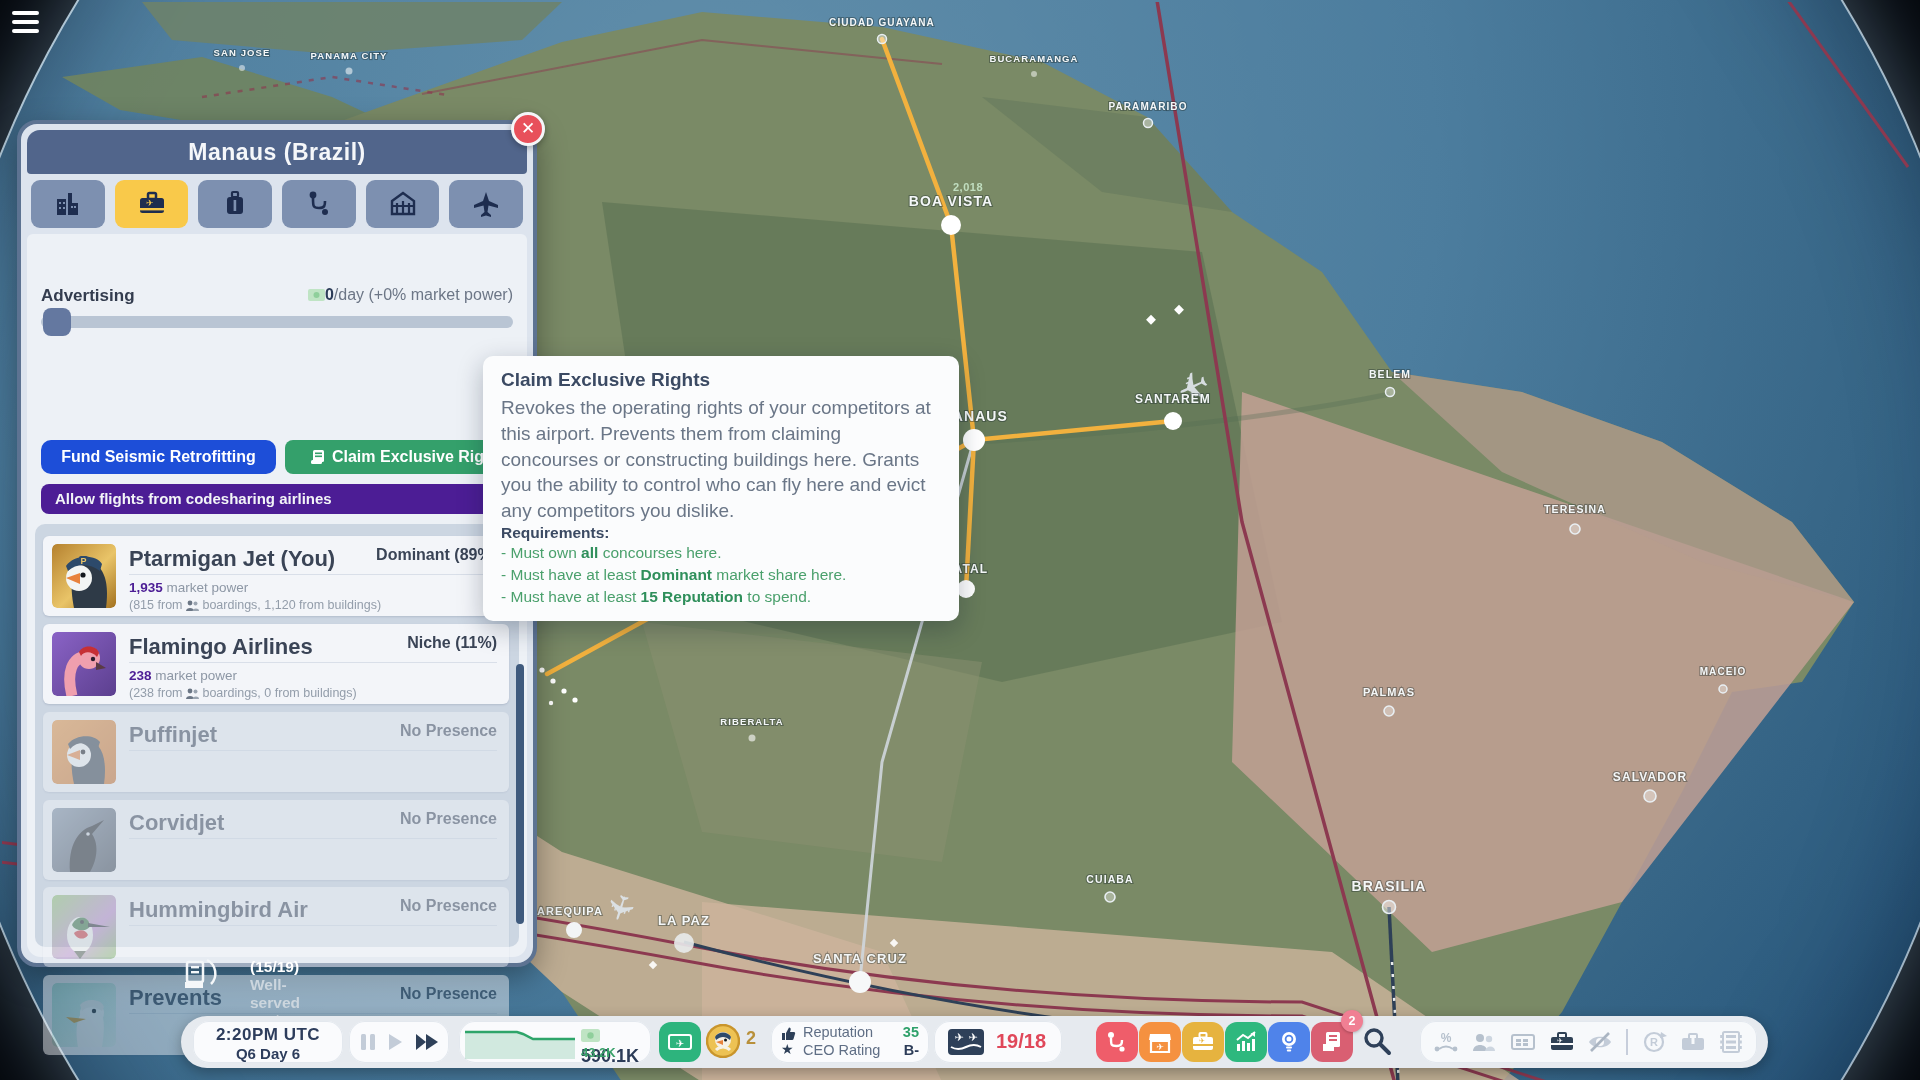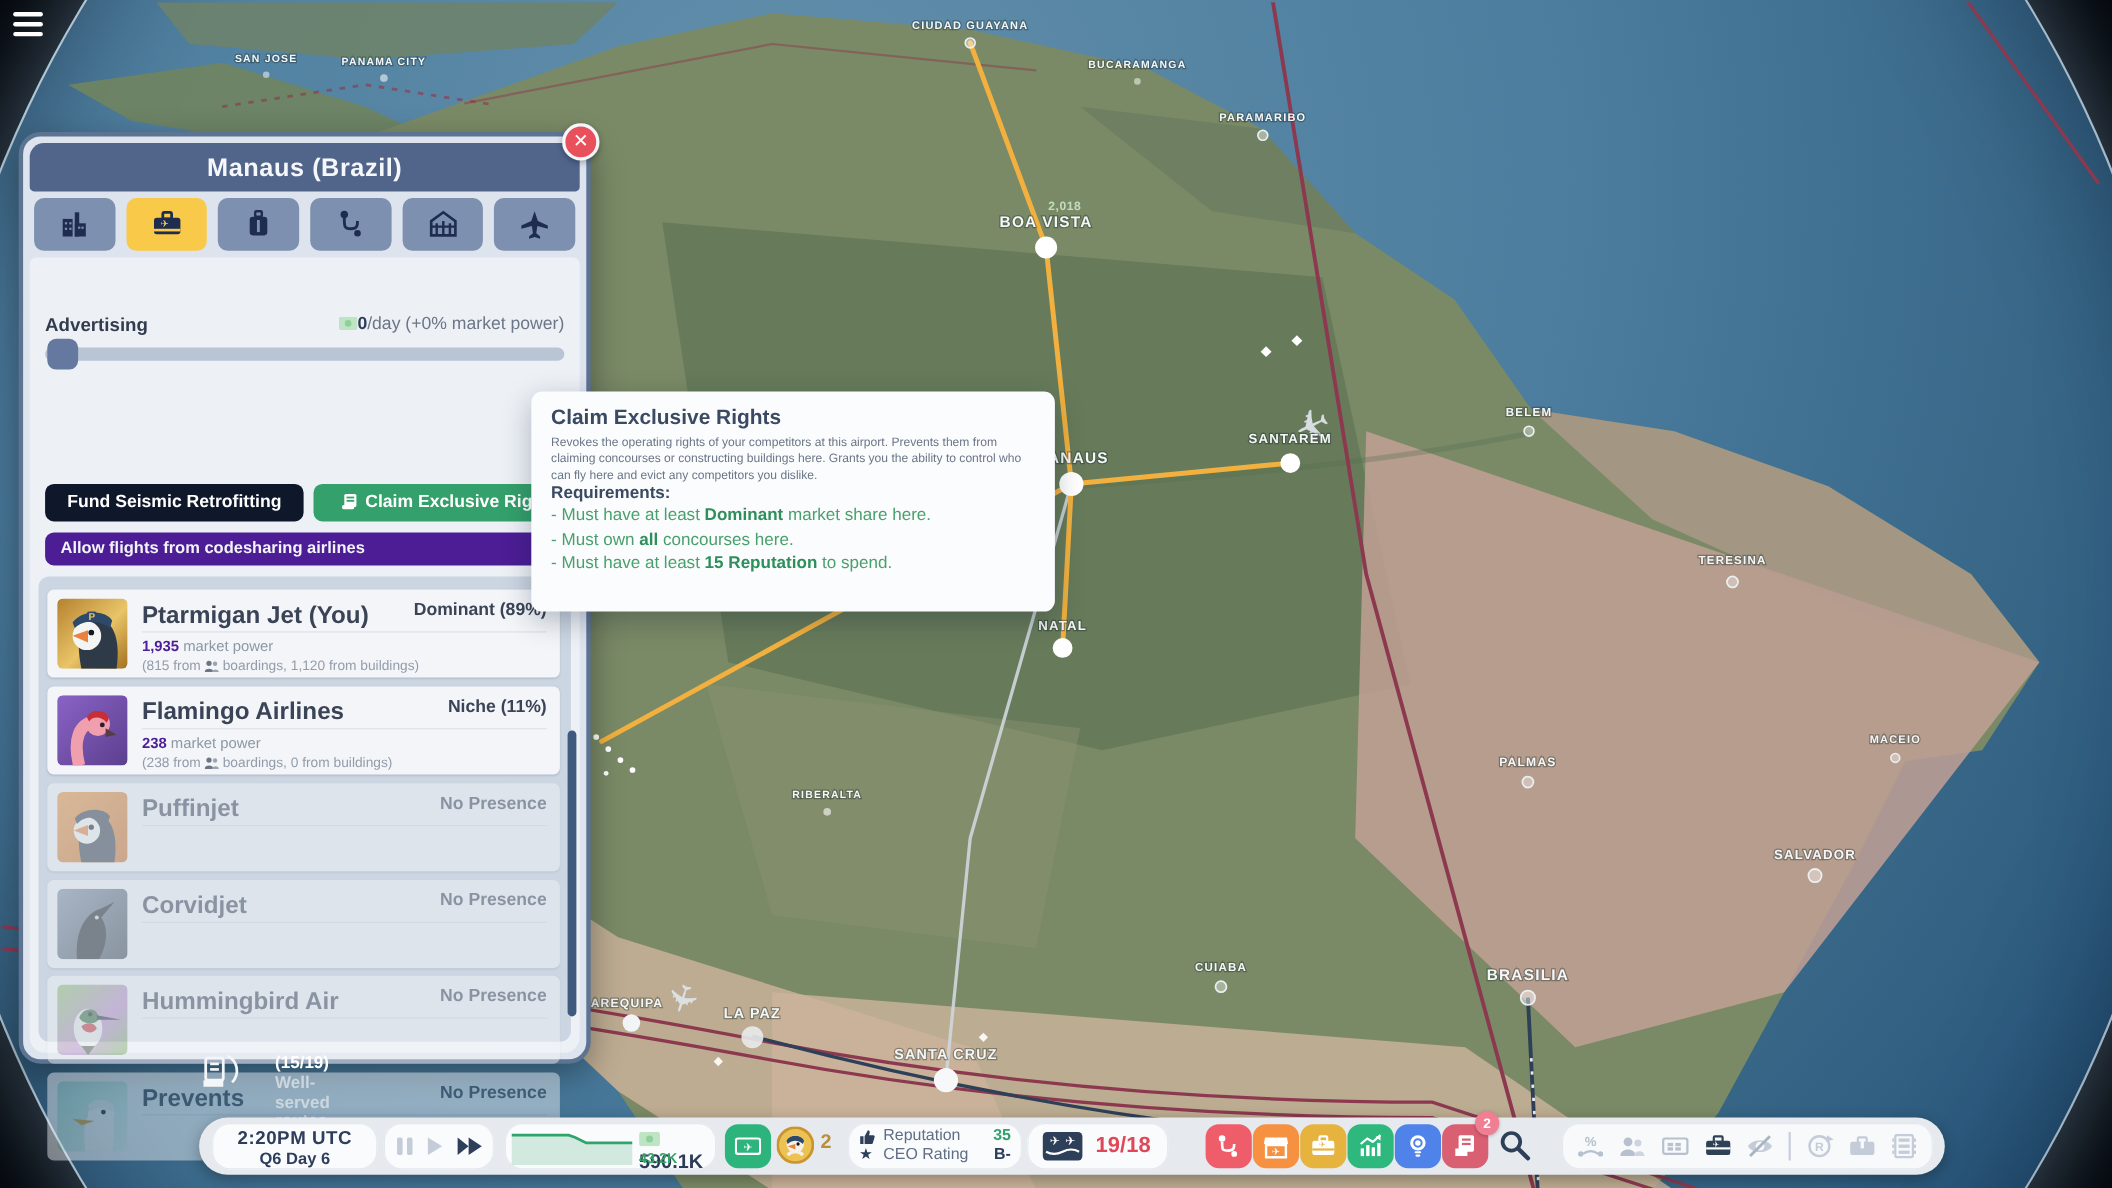--- a/index.html
+++ b/index.html
@@ -46,21 +46,21 @@
   #adv-row { position:absolute; left:14px; right:14px; top:52px; height:22px; }
   #adv-label { float:left; font-weight:bold; font-size:17px; color:#333c4e; }
   #adv-value { float:right; font-size:16px; color:#6c7686; }
   #adv-value b { color:#2c3c58; }
   #adv-slider { position:absolute; left:14px; right:14px; top:82px; height:12px;
     background:#b9c5d4; border-radius:6px; cursor:pointer; }
   #adv-handle { position:absolute; left:2px; top:-8px; width:28px; height:28px;
     background:#6478a0; border-radius:8px; cursor:grab; }
   .btn { position:absolute; top:206px; height:34px; border-radius:8px; color:#fff;
     font-weight:bold; font-size:16px; text-align:center; line-height:34px; cursor:pointer; }
-  #btn-seismic { left:14px; width:235px; background:#0f172a; }
+  #btn-seismic { left:14px; width:235px; background:#1d4ed8;border-radius:10px; }
   #btn-exclusive { left:258px; width:248px; background:#34a06b; }
   #btn-codeshare { position:absolute; left:14px; right:14px; top:250px; height:30px;
     background:#4c1d95; border-radius:8px; color:#f2f4f7; font-weight:bold; font-size:15px;
     line-height:30px; padding-left:14px; cursor:pointer; }
   #airlines { position:absolute; left:8px; right:8px; top:290px; bottom:10px;
     background:#ccd6e2; border-radius:10px; }
   .al-row { position:absolute; left:8px; right:10px; height:80px;
     background:#f3f5f9; border-radius:6px; box-shadow:0 1px 2px rgba(60,80,110,.18); }
   .al-row.inactive { opacity:.45; }
   .avatar { position:absolute; left:9px; top:8px; width:64px; height:64px; border-radius:5px; }
@@ -72,21 +72,21 @@
   .al-detail { position:absolute; left:86px; top:62px; font-size:12.5px; color:#939daa; }
   .al-detail svg { vertical-align:-2px; }
   #scroll-thumb { position:absolute; right:3px; top:430px; width:8px; height:260px;
     background:#3f5a7d; border-radius:4px; cursor:grab; }
 
   
   #tooltip { left:483px; top:356px; width:476px; min-height:200px; z-index:40;
     background:#fbfcfd; border-radius:10px; box-shadow:0 8px 26px rgba(10,25,45,.28);
     padding:13px 18px 14px 18px; }
   #tt-title { font-size:19px; font-weight:bold; color:#3b4a63; margin-bottom:4px; }
-  #tt-body { font-size:11px; color:#6a7687; line-height:1.36; }
+  #tt-body { font-size:19px; color:#6a7687; line-height:1.36; }
   #tt-req-label { font-size:15.5px; font-weight:bold; color:#3b4a63; }
   .tt-req { font-size:15.5px; color:#4aa06c; line-height:1.4; }
   .tt-req b { color:#2f8f5b; }
 
   
   #routes-badge { left:181px; top:956px; z-index:25; color:#e8eef3; }
   #routes-badge .txt { position:absolute; left:44px; top:2px; font-size:15.5px; line-height:1.15; font-weight:bold;margin-left:25px; }
   #routes-badge .txt b { color:#ffffff; }
   #routes-badge .txt span { color:#ccd6de; }
 
@@ -471,22 +471,22 @@
       </div>
     </div>
     <div id="scroll-thumb"></div>
   </div>
 </div>
 
 <div id="tooltip" class="abs">
   <div id="tt-title">Claim Exclusive Rights</div>
   <div id="tt-body">Revokes the operating rights of your competitors at this airport. Prevents them from claiming concourses or constructing buildings here. Grants you the ability to control who can fly here and evict any competitors you dislike.</div>
   <div id="tt-req-label">Requirements:</div>
+  <div class="tt-req"><span>- Must own </span><b>all</b><span> concourses here.</span></div>
   <div class="tt-req"><span>- Must have at least </span><b>Dominant</b><span> market share here.</span></div>
-  <div class="tt-req"><span>- Must own </span><b>all</b><span> concourses here.</span></div>
   <div class="tt-req"><span>- Must have at least </span><b>15 Reputation</b><span> to spend.</span></div>
 </div>
 
 <div id="routes-badge" class="abs">
   <svg width="40" height="40" viewBox="0 0 40 40">
     <path d="M26,4 A15,15 0 0 1 30,28" stroke="#f4f7f9" stroke-width="2.5" fill="none"></path>
     <rect x="6" y="6" width="16" height="20" rx="2" fill="none" stroke="#f4f7f9" stroke-width="2.5"></rect>
     <rect x="10" y="10" width="8" height="2.4" fill="#f4f7f9"></rect>
       <rect x="10" y="15" width="8" height="2.4" fill="#f4f7f9"></rect>
     <path d="M4,26 L22,26 L22,32 L4,32Z" fill="#f4f7f9"></path>

